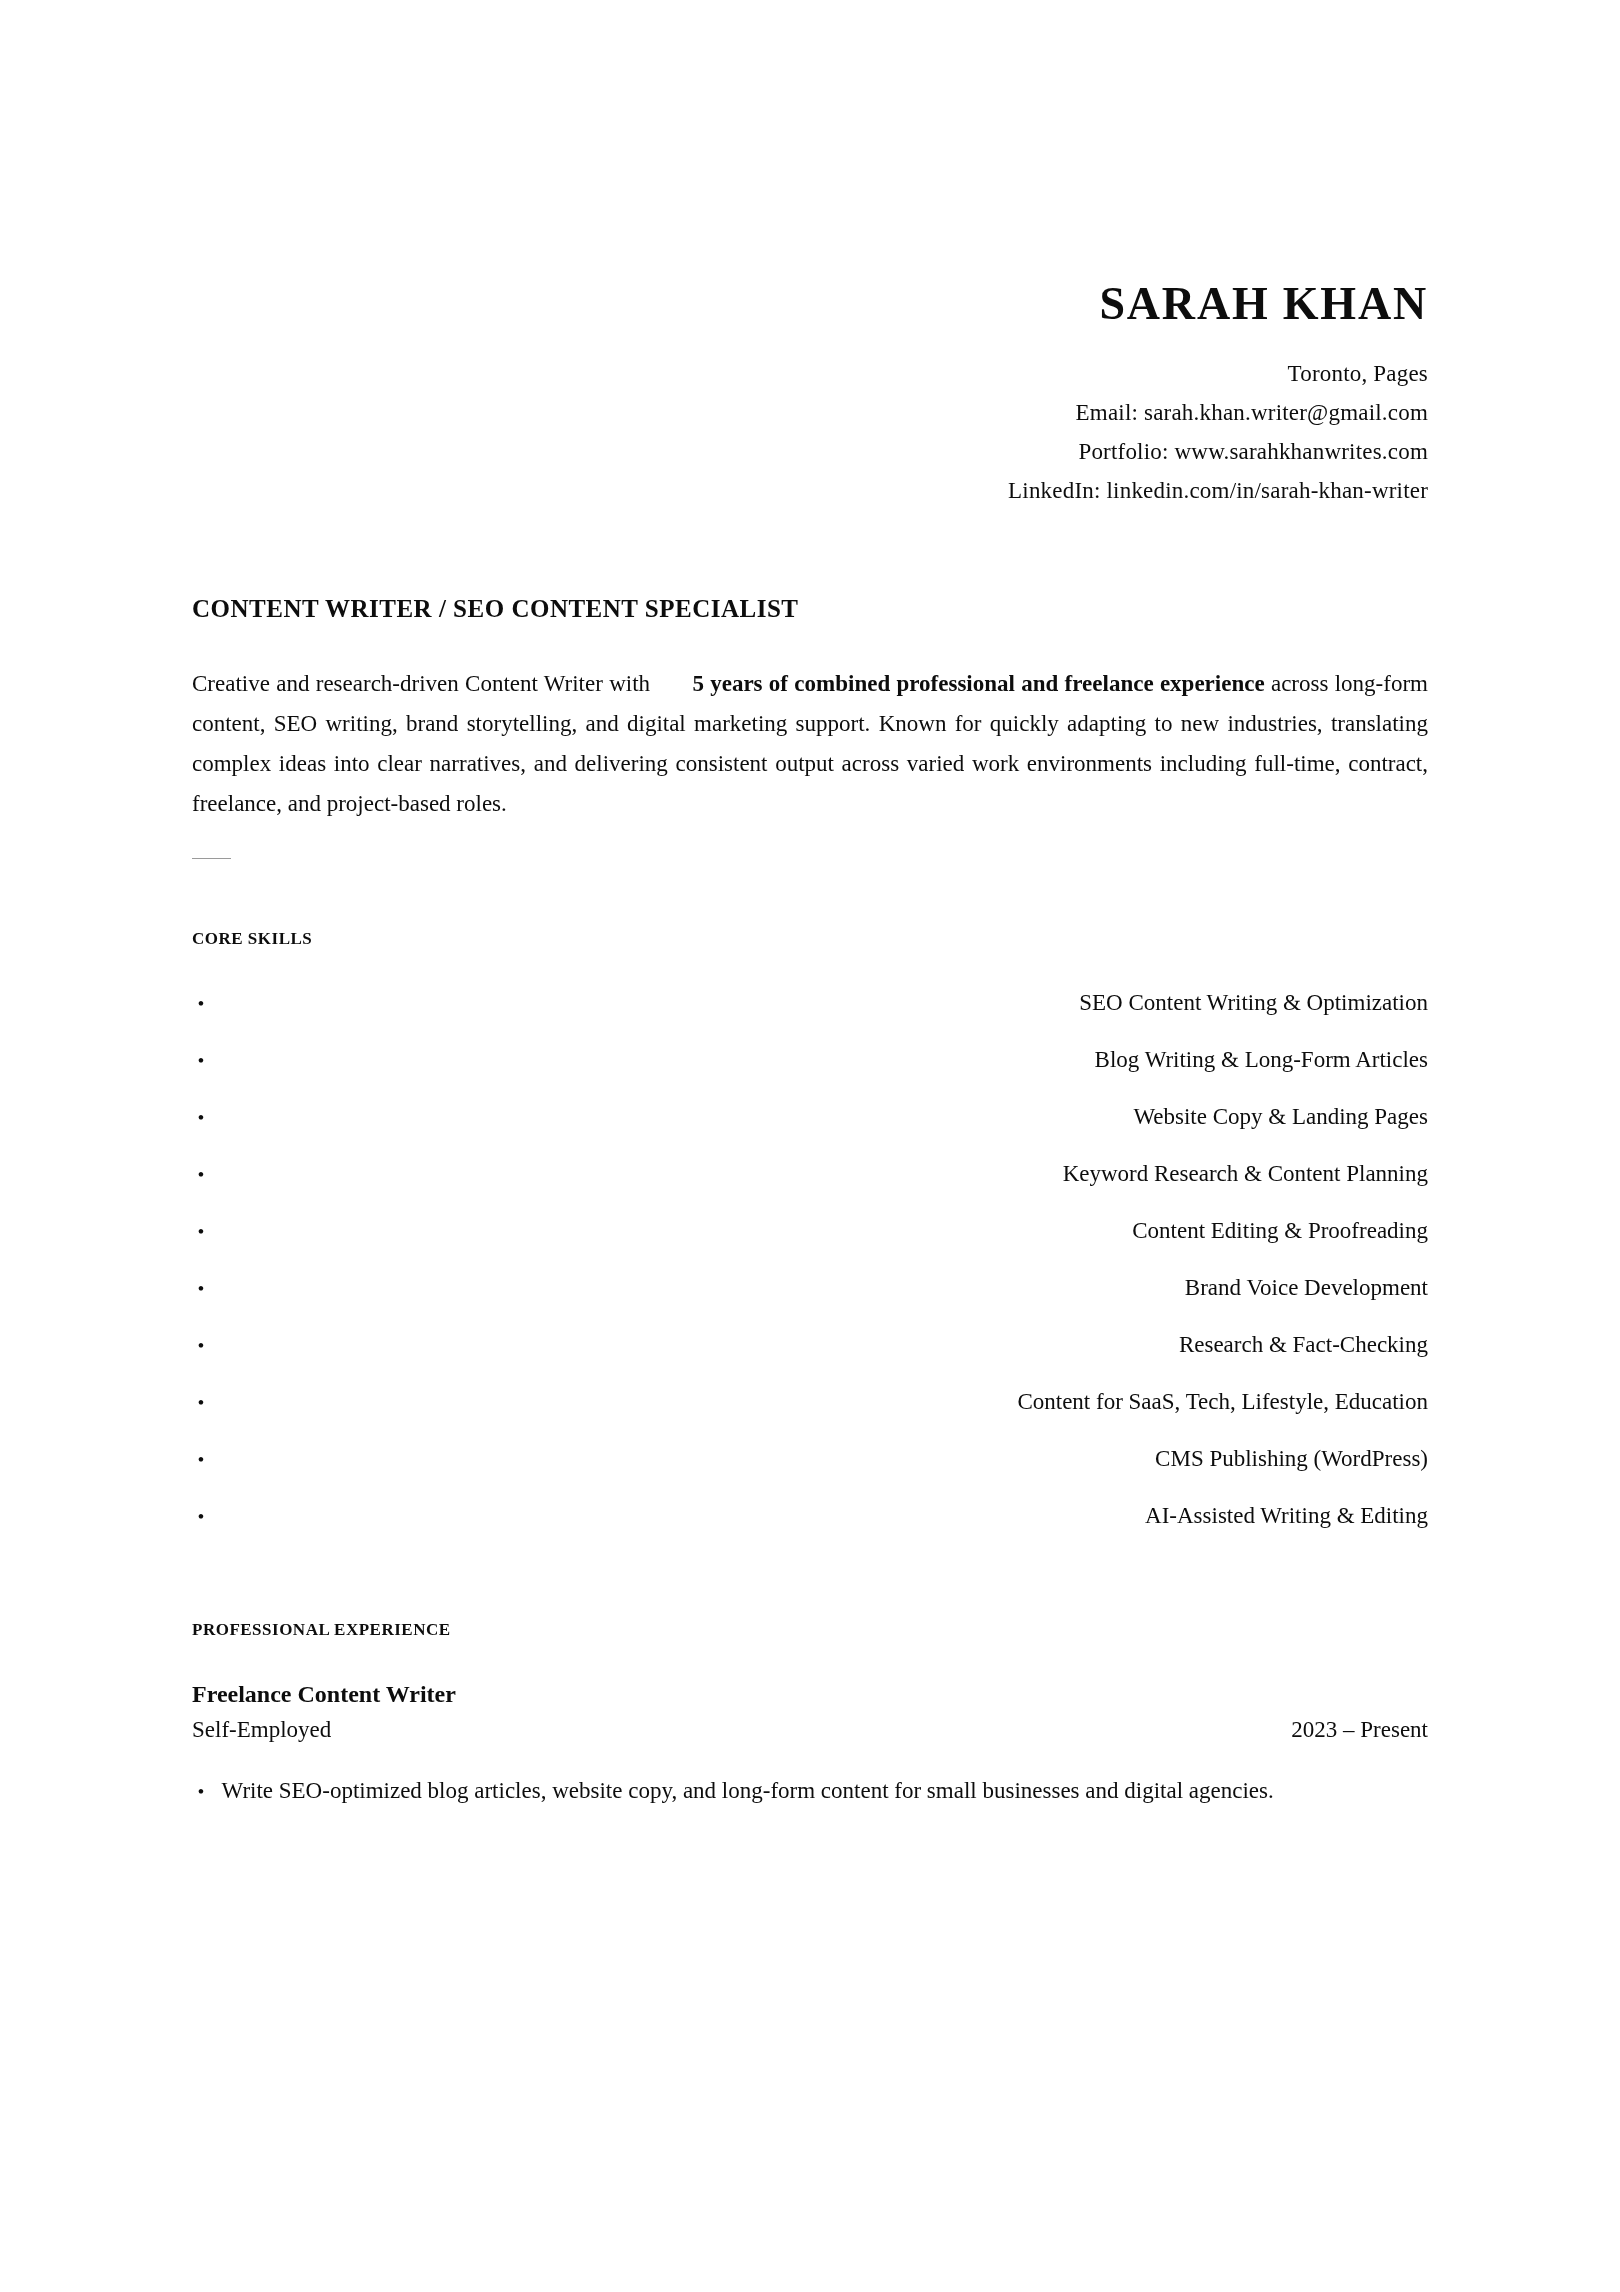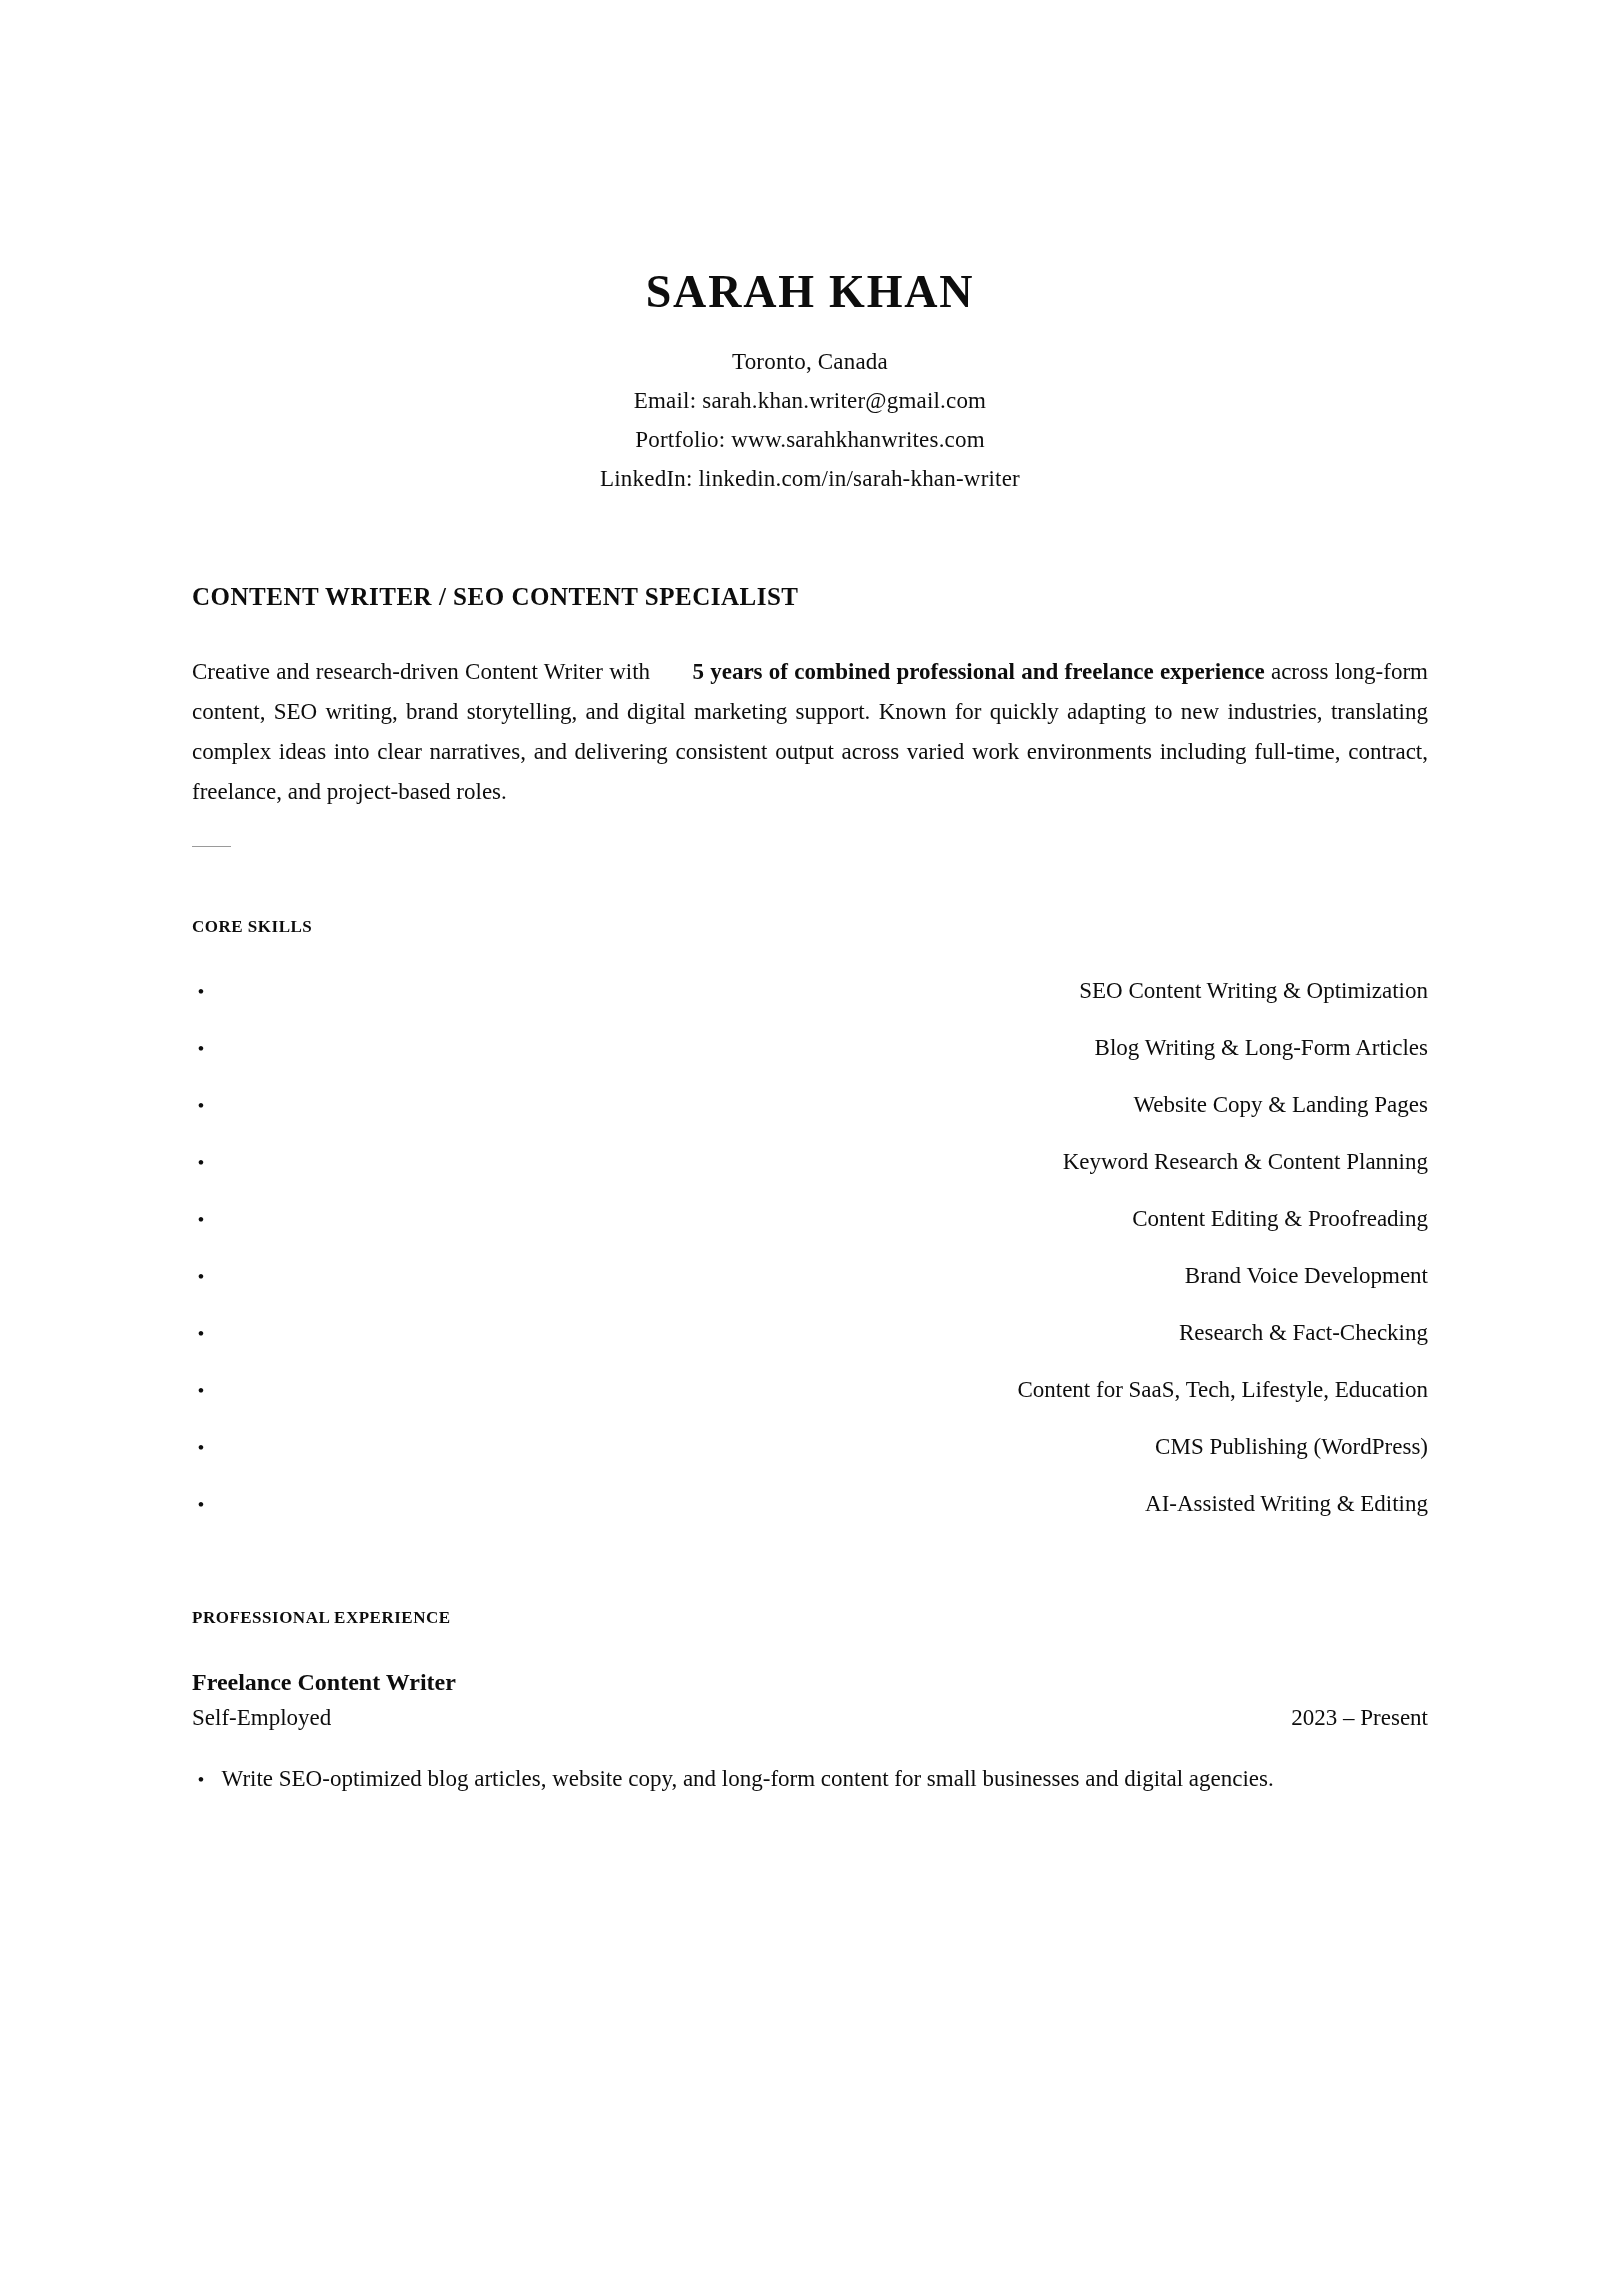--- a/index.html
+++ b/index.html
@@ -19,21 +19,22 @@
     position: relative;
     width: 1620px;
     height: 2293px;
     background: #ffffff;
     box-sizing: border-box;
     padding: 269px 192px 0 192px;
   }
 
   
   .resume-header {
-    text-align: center;
+    text-align: right;
+    margin-top: 12px;
   }
   .candidate-name {
     font-size: 46px;
     font-weight: bold;
     letter-spacing: 1.8px;
     line-height: 1.0;
     margin: 0 0 27px 0;
   }
   .contact-line {
     font-size: 23px;
@@ -137,21 +138,21 @@
   .job-employer { text-align: left; }
   .job-dates { }
 </style>
 </head>
 <body>
 
 <div class="page">
 
   <div class="resume-header">
     <h1 class="candidate-name">SARAH KHAN</h1>
-    <div class="contact-line">Toronto, Canada</div>
+    <div class="contact-line">Toronto, Pages</div>
     <div class="contact-line">Email: sarah.khan.writer@gmail.com</div>
     <div class="contact-line">Portfolio: www.sarahkhanwrites.com</div>
     <div class="contact-line">LinkedIn: linkedin.com/in/sarah-khan-writer</div>
   </div>
 
   <div class="headline">CONTENT WRITER / SEO CONTENT SPECIALIST</div>
 
   <p class="summary"><span>Creative and research-driven Content Writer with </span><b>5 years of combined professional and freelance experience</b><span> across long-form content, SEO writing, brand storytelling, and digital marketing support. Known for quickly adapting to new industries, translating complex ideas into clear narratives, and delivering consistent output across varied work environments including full-time, contract, freelance, and project-based roles.</span></p>
 
   <hr class="divider">

